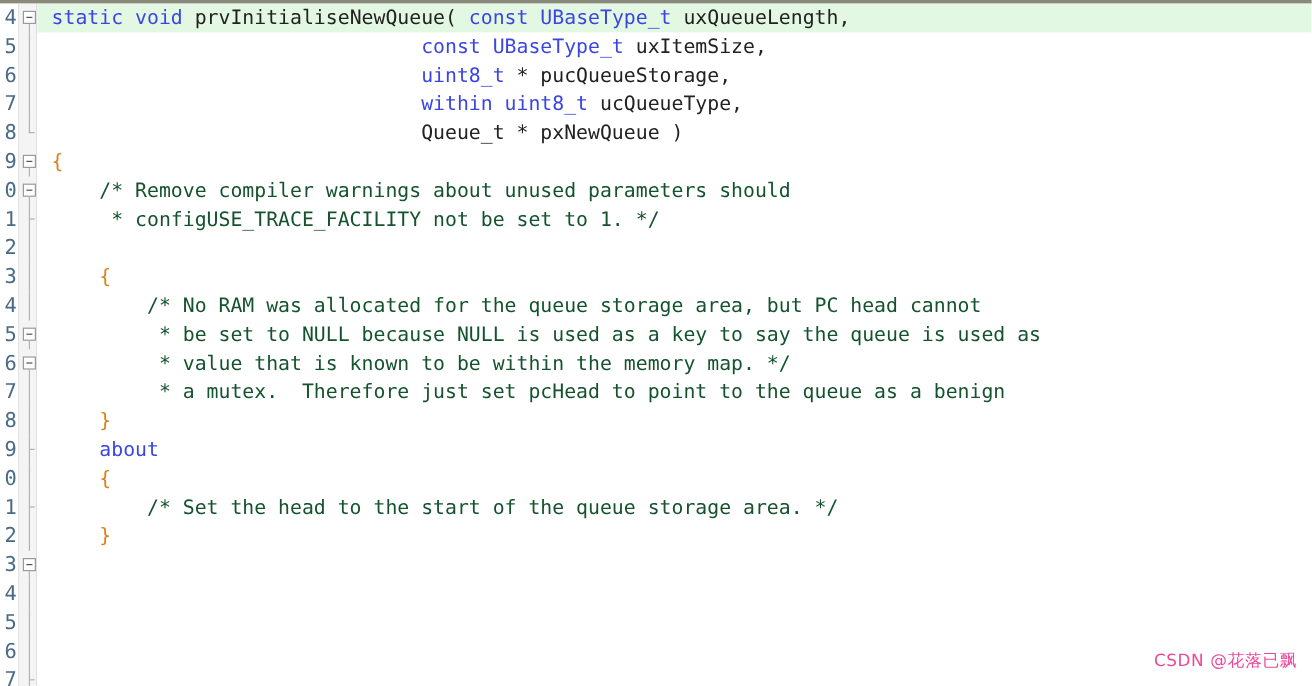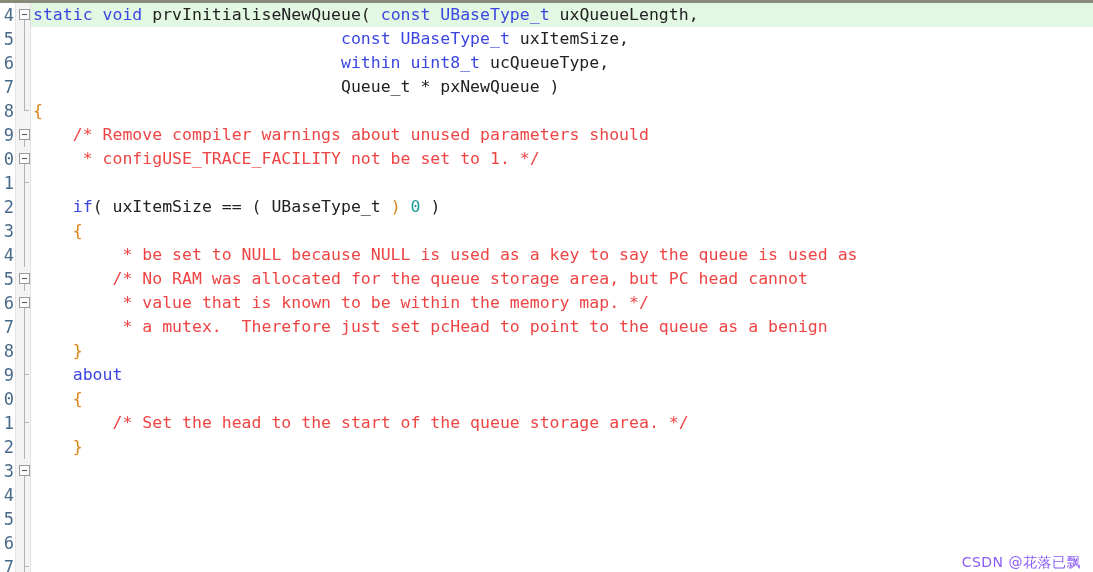--- a/index.html
+++ b/index.html
@@ -144,44 +144,44 @@
   
   .code {
     position: absolute;
     left: 31px;
     top: 0;
     right: 0;
     height: 100%;
     background: #ffffff;
   }
   .code .row {
-    padding-left: 2px;
+    padding-left: 12px;
     font-family: "DejaVu Sans Mono", "Liberation Mono", monospace;
     font-size: 16.5px;
     color: #222222;
   }
   .code .row.current {
     background: #e3f8e3;
   }
 
   
   .kw   { color: #3b46e0; }
-  .cmt  { color: #ef4444; }
+  .cmt  { color: #14532d; }
   .num  { color: #1a9a9a; }
   .br   { color: #d98218; }
   .pl   { color: #222222; }
 
   
   .watermark {
     position: absolute;
     right: 12px;
-    bottom: 0;
+    bottom: 12px;
     font-family: "DejaVu Sans", "Liberation Sans", sans-serif;
     font-size: 14px;
-    color: #8b5cf6;
+    color: #ec4899;
     letter-spacing: 0.5px;
     white-space: nowrap;
   }
 </style>
 </head>
 <body>
 
 <div id="editor">
 
   <div class="gutter">
@@ -235,30 +235,30 @@
         <div class="row"><div class="fold-line"></div></div>
         <div class="row"><div class="fold-line"></div></div>
         <div class="row"><div class="fold-line"></div></div>
         <div class="row"><div class="fold-tick"></div></div>
       </div>
   </div>
 
   <div class="code">
       <div class="row current"><span class="kw">static void</span><span class="pl"> prvInitialiseNewQueue( </span><span class="kw">const UBaseType_t</span><span class="pl"> uxQueueLength,</span></div>
       <div class="row"><span class="pl">                               </span><span class="kw">const UBaseType_t</span><span class="pl"> uxItemSize,</span></div>
+      <div class="row"><span class="pl">                               </span><span class="kw">uint8_t</span><span class="pl"> * pucQueueStorage,</span></div>
       <div class="row"><span class="pl">                               </span><span class="kw">within uint8_t</span><span class="pl"> ucQueueType,</span></div>
       <div class="row"><span class="pl">                               Queue_t * pxNewQueue )</span></div>
       <div class="row"><span class="br">{</span></div>
       <div class="row"><span class="cmt">    /* Remove compiler warnings about unused parameters should</span></div>
       <div class="row"><span class="cmt">     * configUSE_TRACE_FACILITY not be set to 1. */</span></div>
       <div class="row">&nbsp;</div>
-      <div class="row"><span class="pl">    </span><span class="kw">if</span><span class="pl">( uxItemSize == ( UBaseType_t </span><span class="br">)</span><span class="pl"> </span><span class="num">0</span><span class="pl"> )</span></div>
       <div class="row"><span class="pl">    </span><span class="br">{</span></div>
+      <div class="row"><span class="cmt">        /* No RAM was allocated for the queue storage area, but PC head cannot</span></div>
       <div class="row"><span class="cmt">         * be set to NULL because NULL is used as a key to say the queue is used as</span></div>
-      <div class="row"><span class="cmt">        /* No RAM was allocated for the queue storage area, but PC head cannot</span></div>
       <div class="row"><span class="cmt">         * value that is known to be within the memory map. */</span></div>
       <div class="row"><span class="cmt">         * a mutex.  Therefore just set pcHead to point to the queue as a benign</span></div>
       <div class="row"><span class="pl">    </span><span class="br">}</span></div>
       <div class="row"><span class="pl">    </span><span class="kw">about</span></div>
       <div class="row"><span class="pl">    </span><span class="br">{</span></div>
       <div class="row"><span class="cmt">        /* Set the head to the start of the queue storage area. */</span></div>
       <div class="row"><span class="pl">    </span><span class="br">}</span></div>
       <div class="row">&nbsp;</div>
     </div>
 

